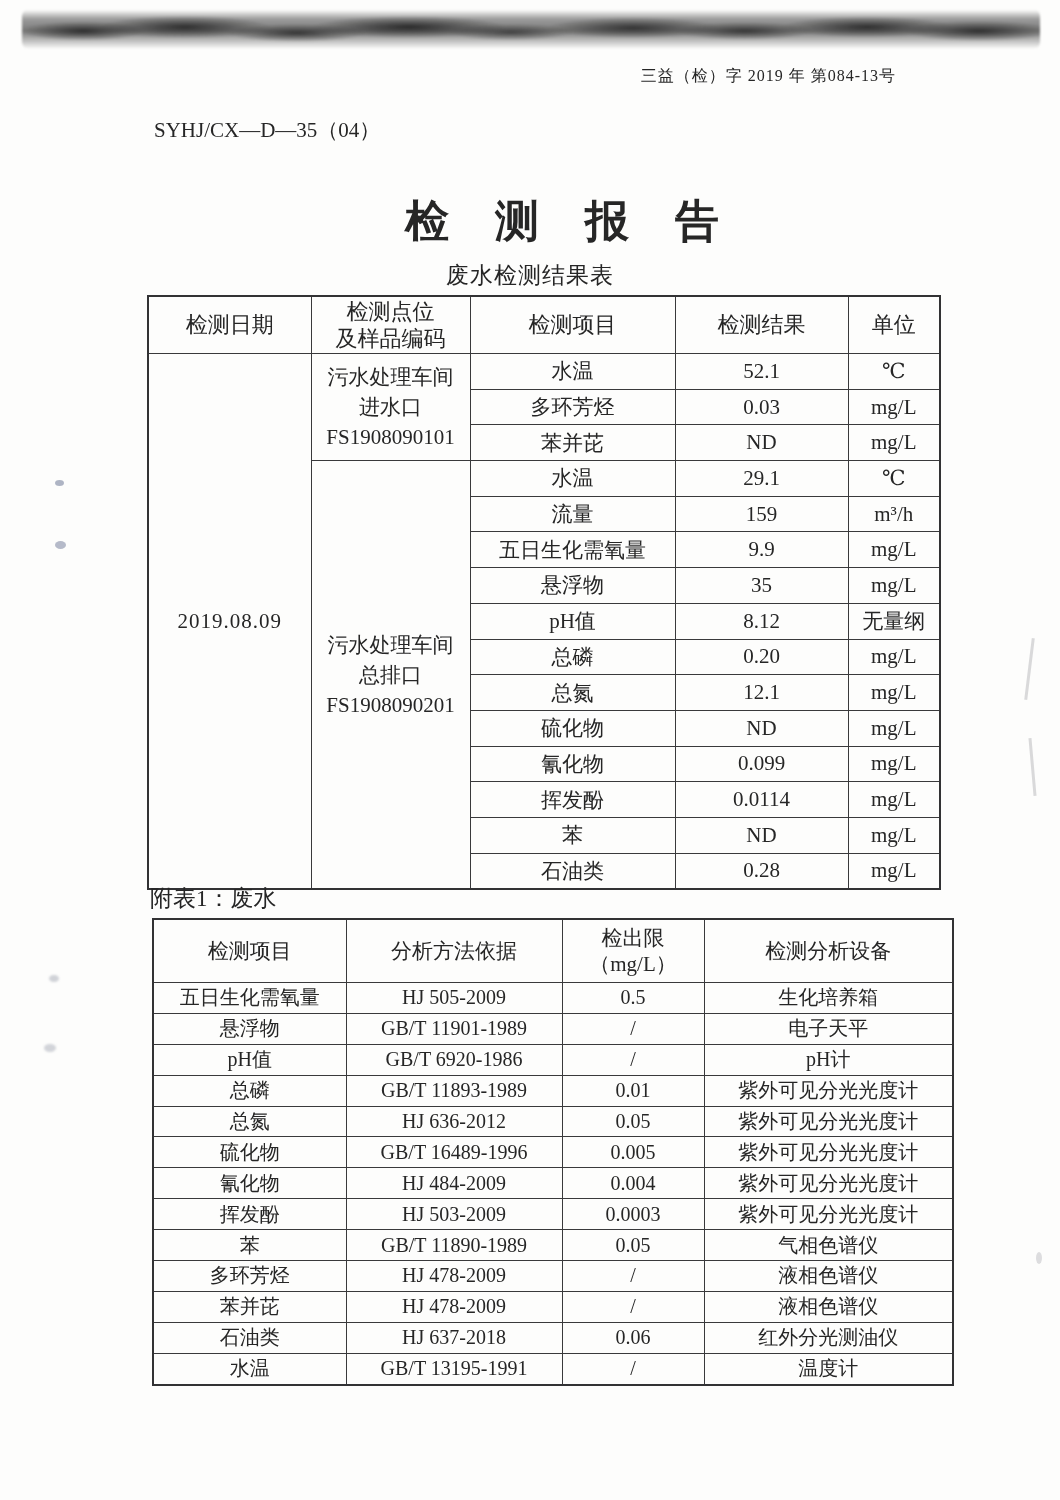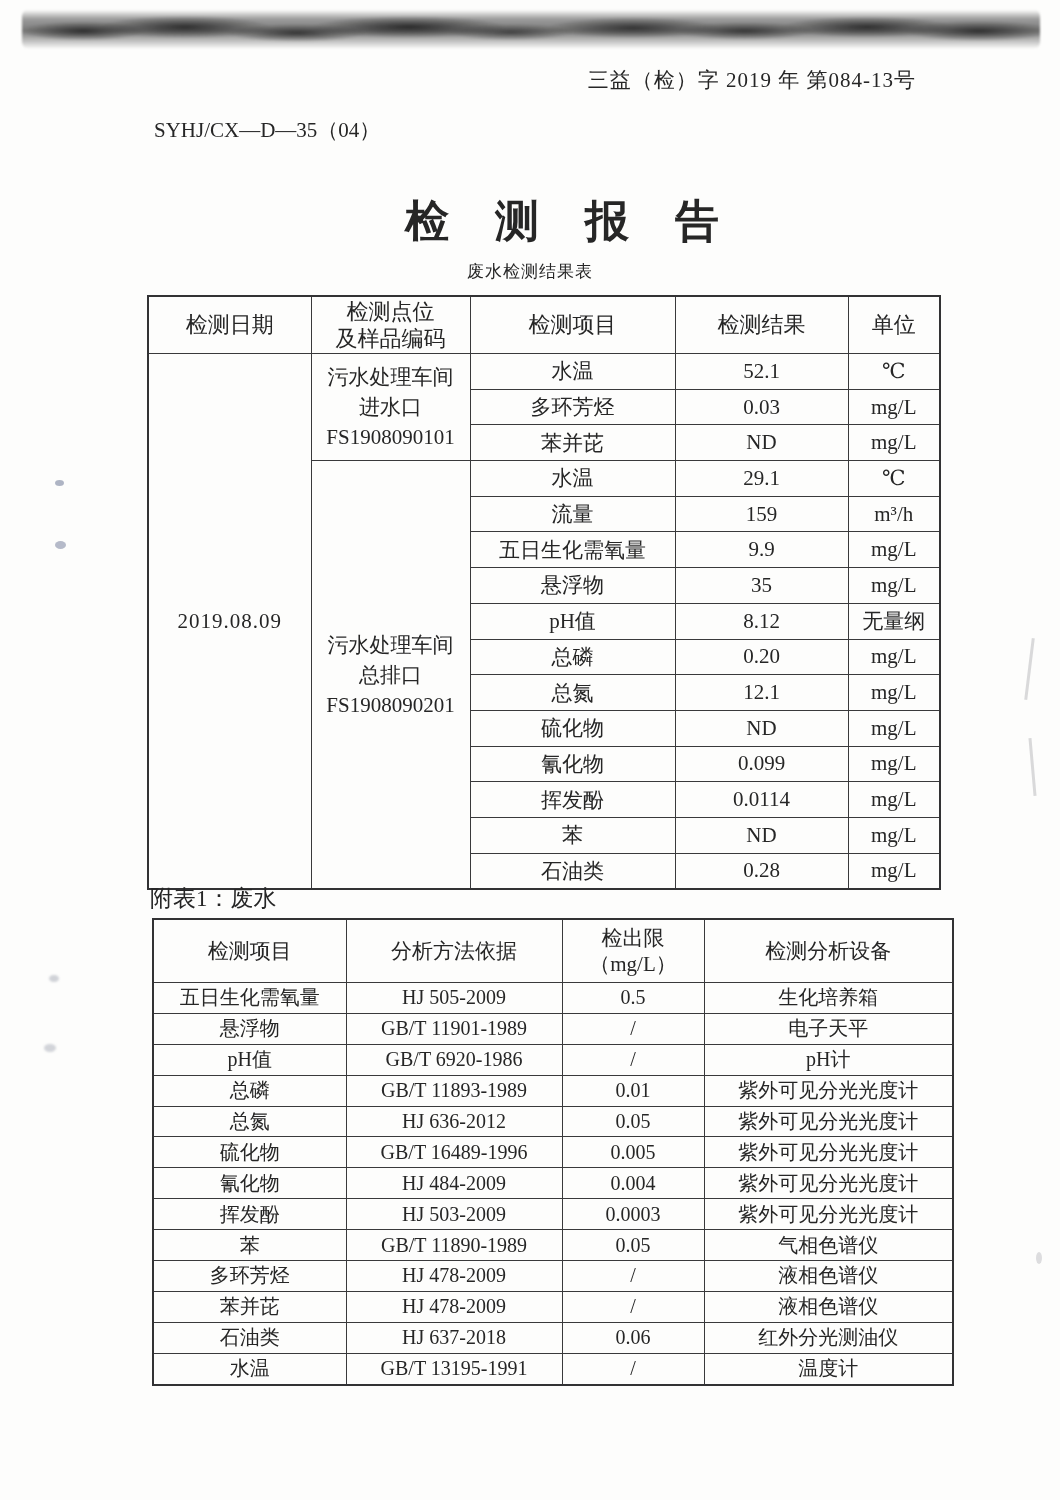--- a/index.html
+++ b/index.html
@@ -23,26 +23,26 @@
   .smudge{position:absolute;border-radius:50%;}
   .smudge-a{left:55px;top:480px;width:9px;height:6px;background:rgba(110,120,150,.55);filter:blur(.6px);}
   .smudge-b{left:55px;top:541px;width:11px;height:8px;background:rgba(110,120,150,.5);filter:blur(.7px);}
   .smudge-c{left:49px;top:975px;width:10px;height:7px;background:rgba(140,145,160,.4);filter:blur(.8px);}
   .smudge-d{left:44px;top:1044px;width:12px;height:8px;background:rgba(140,145,160,.38);filter:blur(.8px);}
   .squiggle{position:absolute;background:rgba(150,150,155,.35);filter:blur(.6px);}
   .squiggle-a{left:1028px;top:638px;width:3px;height:62px;transform:rotate(7deg);}
   .squiggle-b{left:1031px;top:738px;width:3px;height:58px;transform:rotate(-5deg);}
   .squiggle-c{left:1036px;top:1252px;width:6px;height:12px;border-radius:50%;background:rgba(150,150,155,.3);}
   
-  .doc-number{position:absolute;top:66px;right:144px;font-size:21px;letter-spacing:1px;margin-left:24px;}
+  .doc-number{position:absolute;top:66px;right:164px;font-size:16px;letter-spacing:1px;margin-left:24px;}
   .form-code{position:absolute;top:116px;left:154px;font-size:21px;}
   .company{position:absolute;top:152px;left:0;width:100%;text-align:center;font-size:27px;letter-spacing:2px;}
   .title-wrap{position:absolute;top:192px;left:0;width:100%;text-align:center;margin-left:32px;}
   .title-wrap span{font-size:44px;font-weight:bold;letter-spacing:46px;margin-right:-46px;}
-  .subtitle{position:absolute;top:260px;left:0;width:100%;text-align:center;font-size:17px;letter-spacing:1px;}
+  .subtitle{position:absolute;top:260px;left:0;width:100%;text-align:center;font-size:23px;letter-spacing:1px;}
   
   table{border-collapse:collapse;table-layout:fixed;position:absolute;padding-left:40px;}
   td,th{border:1.6px solid #39393b;text-align:center;vertical-align:middle;
         font-weight:normal;padding:0 2px;overflow:hidden;}
   .t1{left:147px;top:295px;width:792px;border:2.4px solid #323234;}
   .t1 th{height:56px;font-size:22px;}
   .t1 td{height:34.7px;font-size:21px;}
   .t1 .loc-line{display:block;line-height:30px;font-size:21px;}
   .t1 .hdr-line{display:block;line-height:27px;}
   .date-cell{font-size:22px;letter-spacing:1px;}

